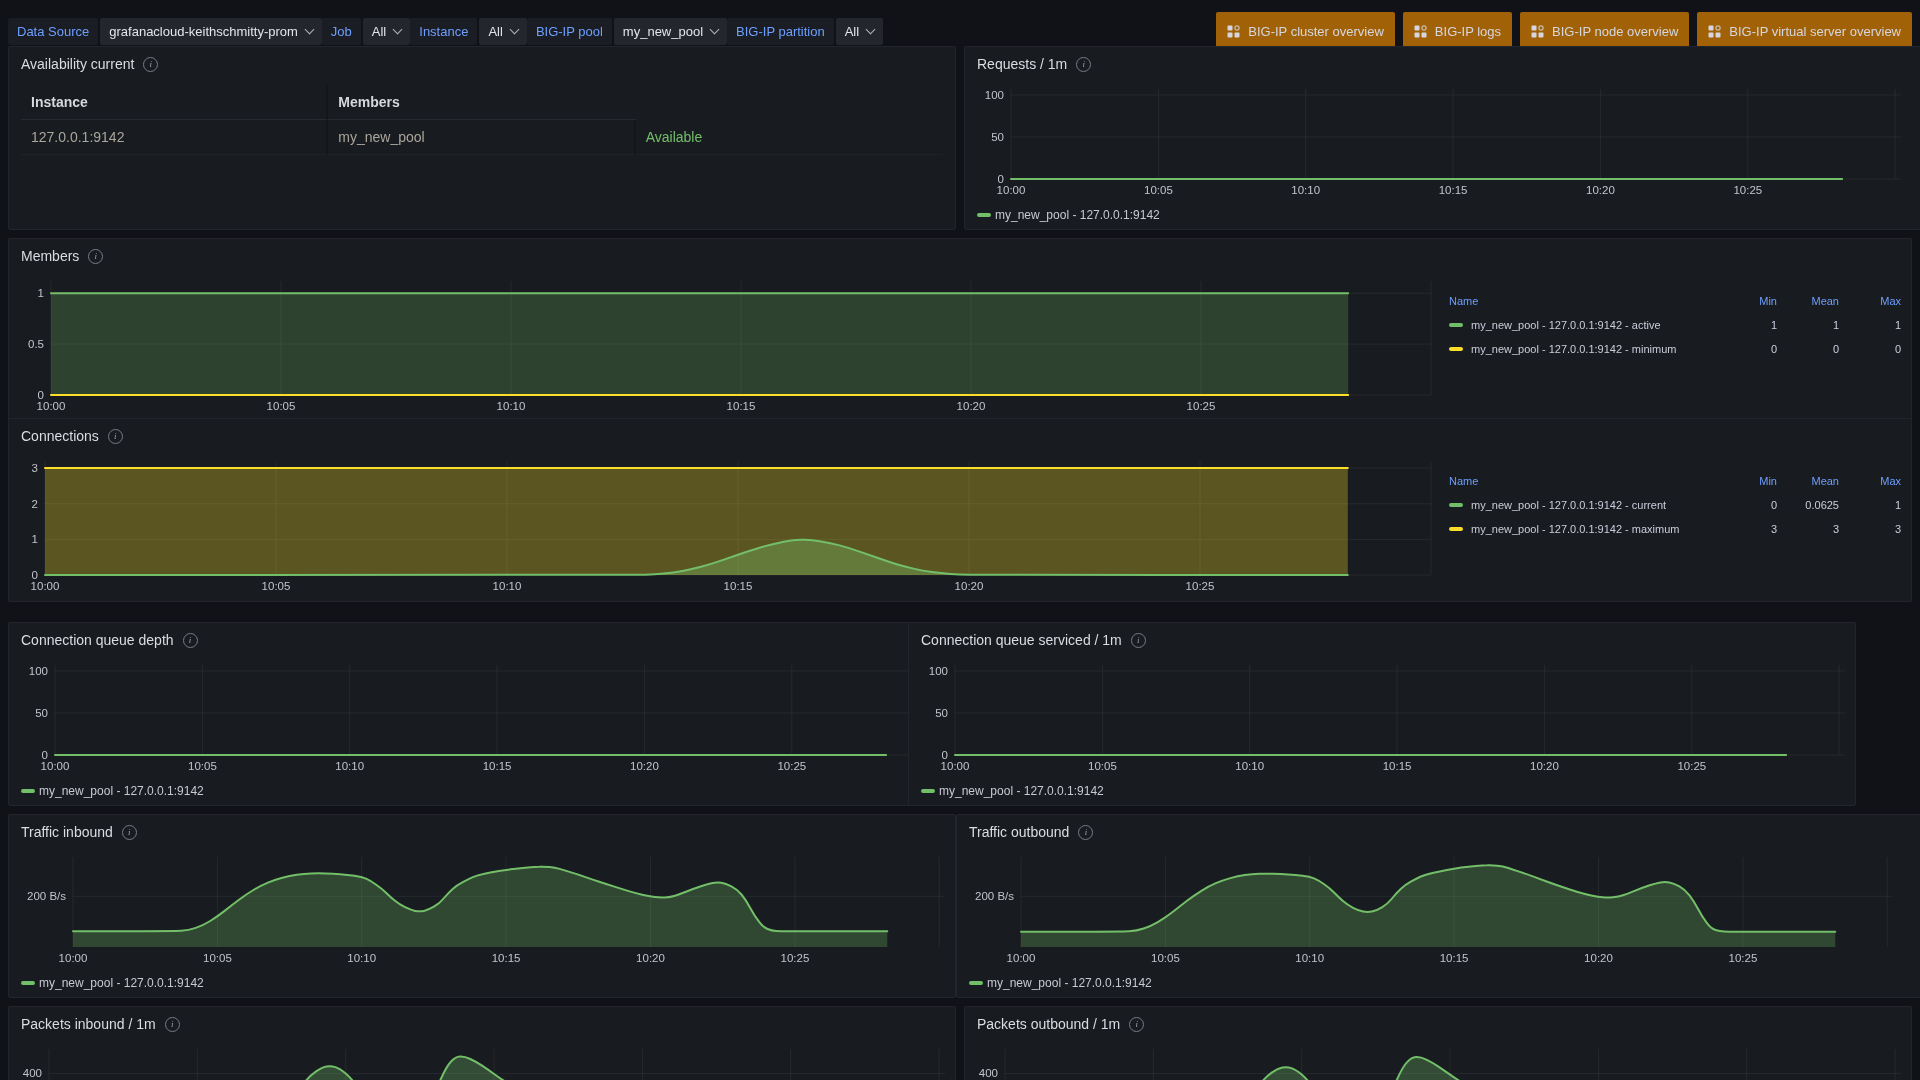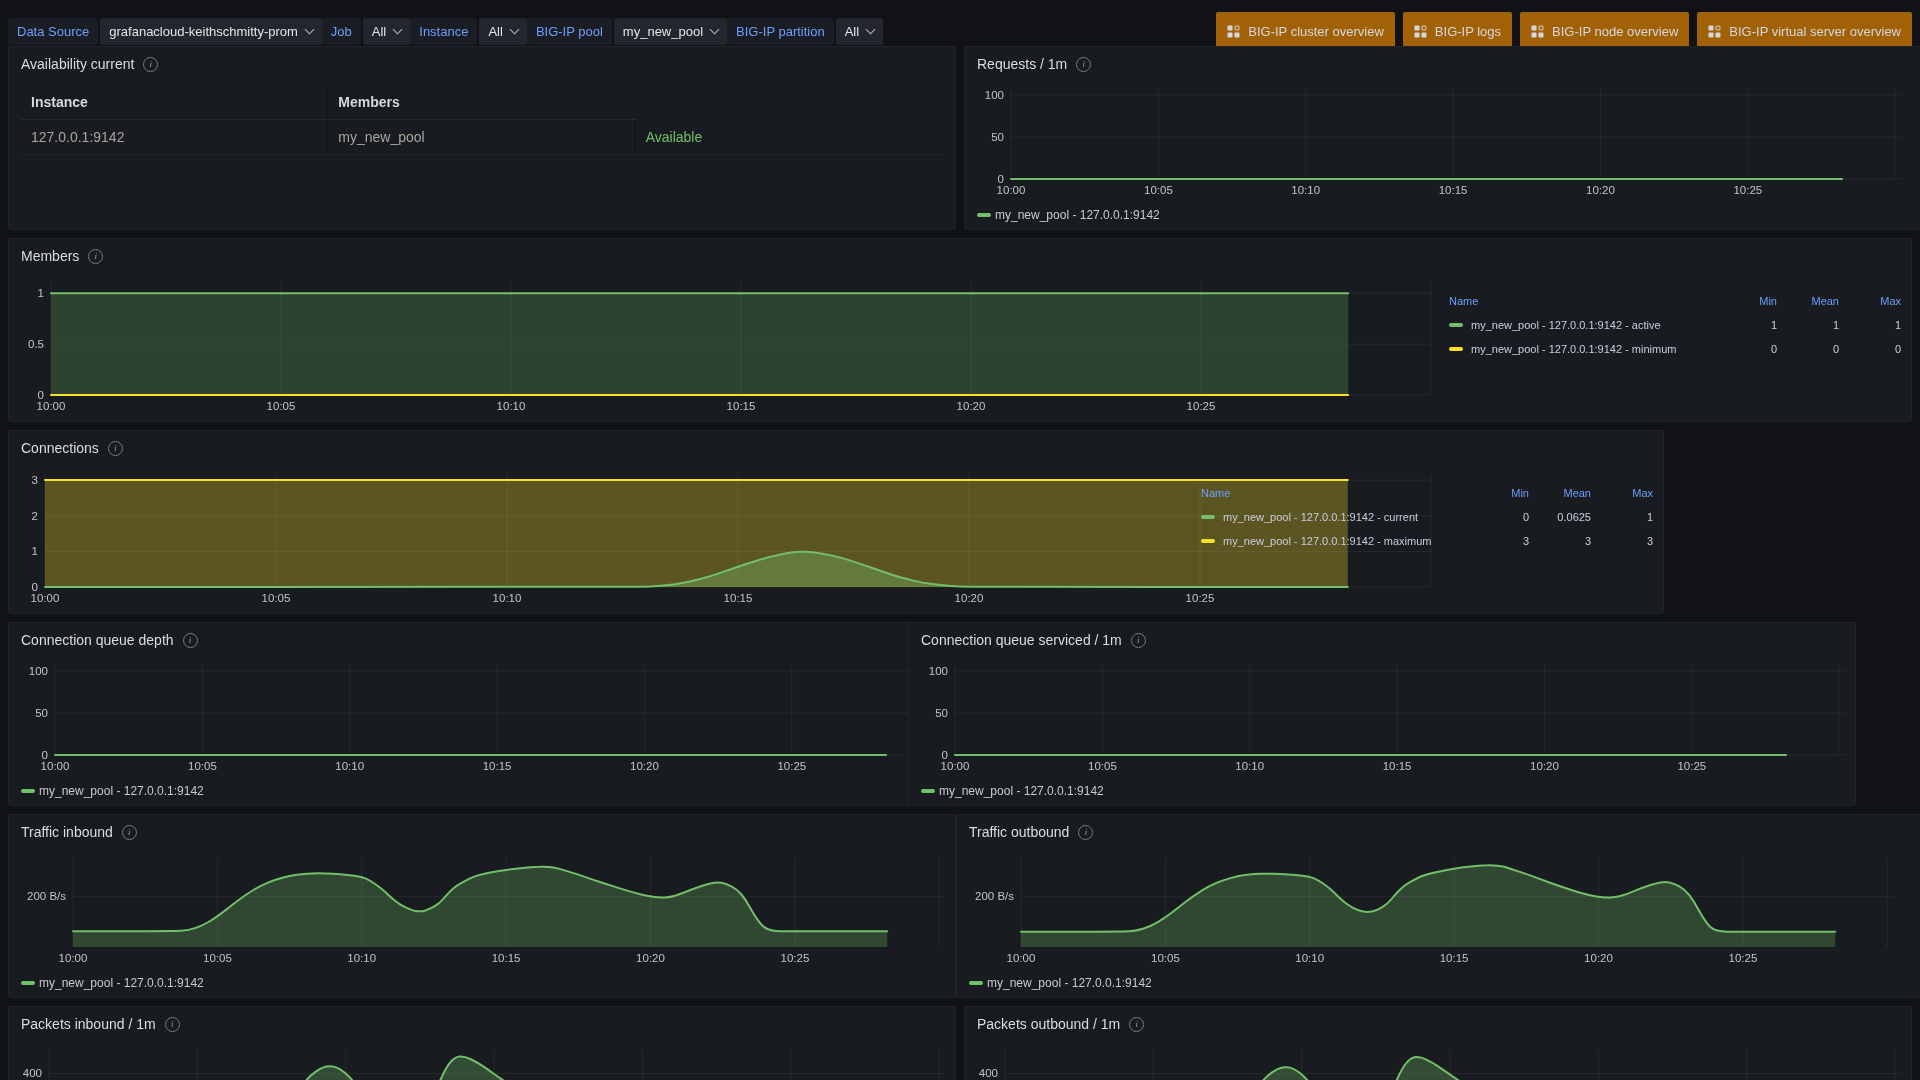--- a/index.html
+++ b/index.html
@@ -229,21 +229,21 @@
           <i class="dash" style="background:#fade2a"></i>
           <span>my_new_pool - 127.0.0.1:9142 - minimum</span>
         </span>
         <span class="lnum">0</span>
         <span class="lnum">0</span>
         <span class="lnum">0</span>
       </div>
     </div>
 </div>
 
-<div class="panel" style="left:8px;top:430px;width:1656px;height:184px">
+<div class="panel" style="left:8px;top:418px;width:1904px;height:184px">
   <div class="phead">
     <span>Connections</span>
     <span class="info">i</span>
   </div>
   <div class="chart" style="left:6px;top:34px;width:1420px;height:142px"><svg width="1420" height="142">
         <line x1="30.0" y1="8" x2="30.0" y2="122" stroke="rgba(204,204,220,0.08)"></line>
         <text class="ax" x="30.0" y="137" text-anchor="middle">10:00</text>
         <line x1="261.0" y1="8" x2="261.0" y2="122" stroke="rgba(204,204,220,0.08)"></line>
         <text class="ax" x="261.0" y="137" text-anchor="middle">10:05</text>
         <line x1="492.0" y1="8" x2="492.0" y2="122" stroke="rgba(204,204,220,0.08)"></line>

